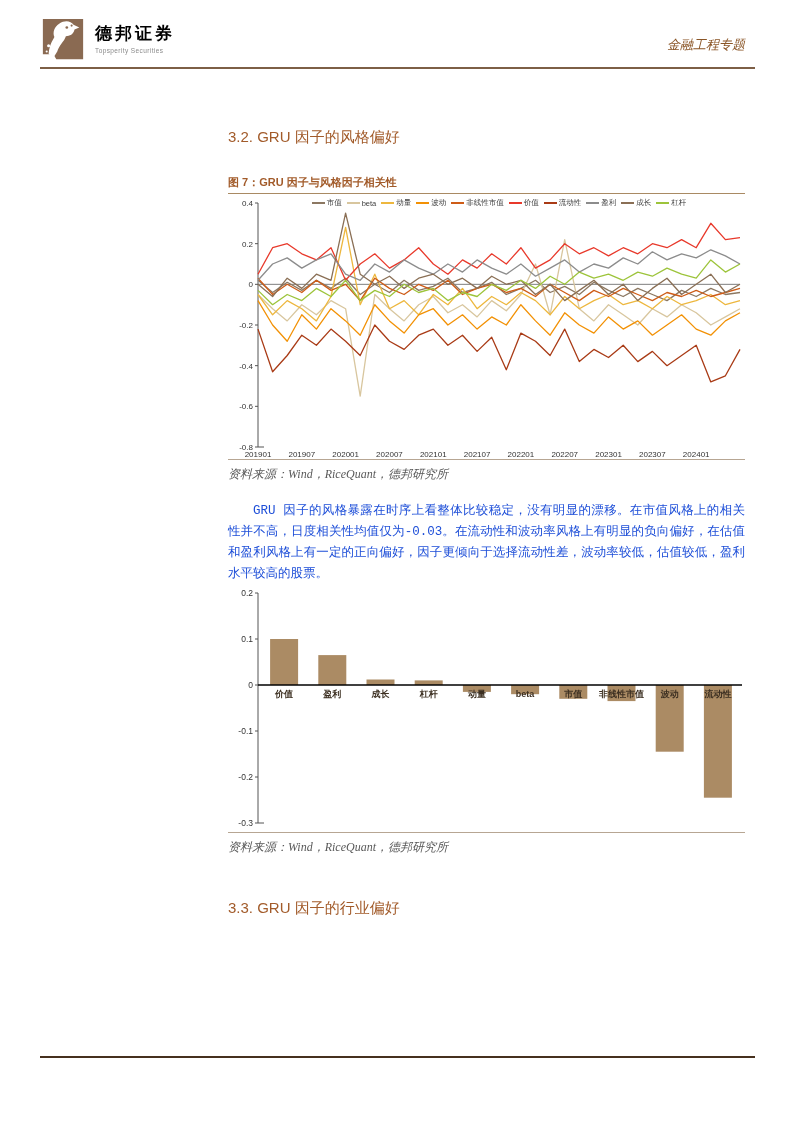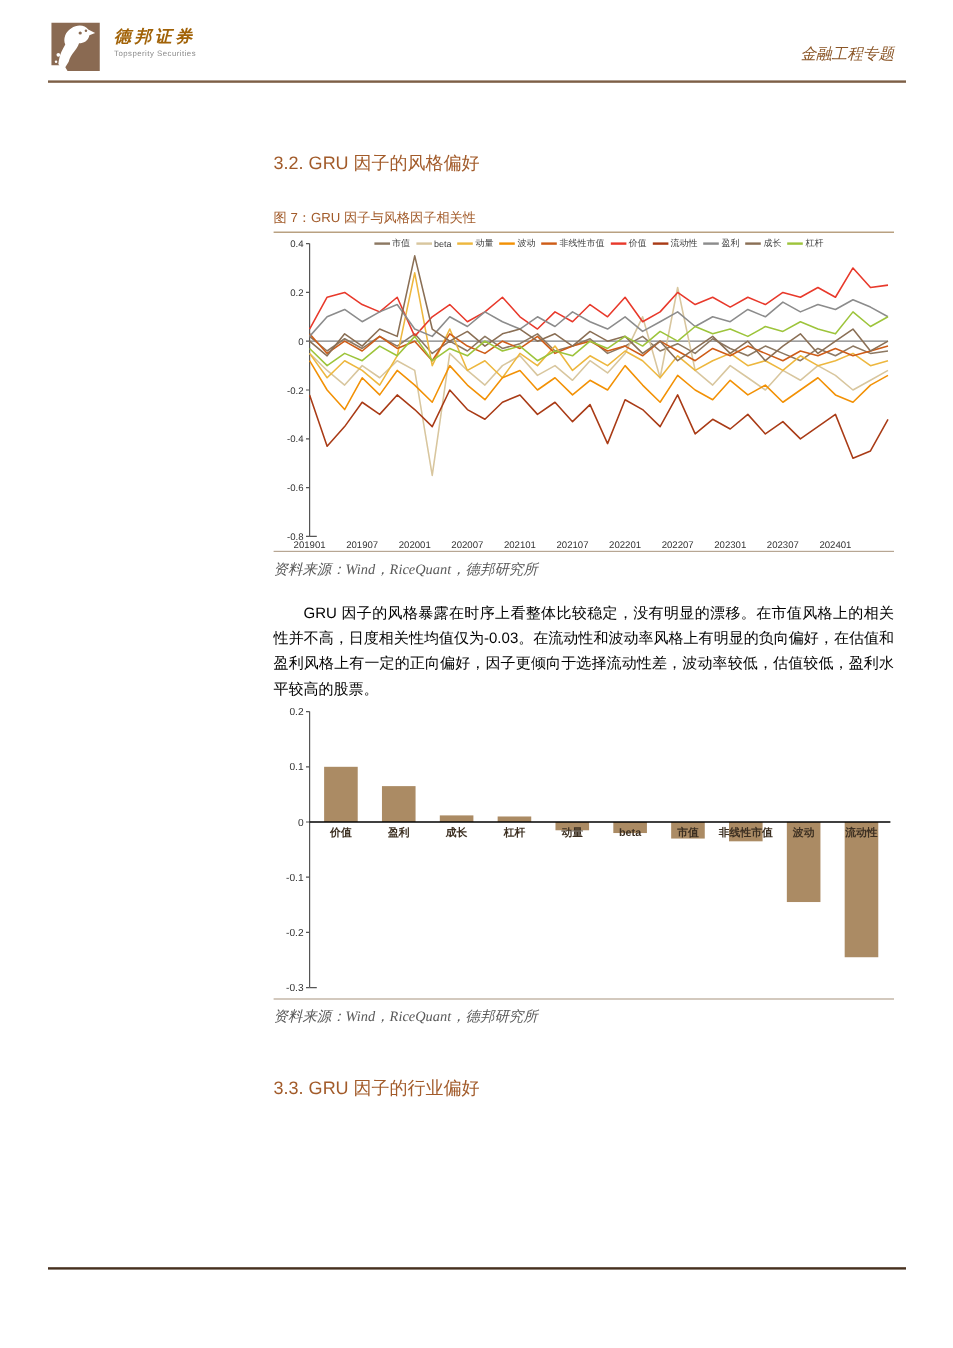--- a/index.html
+++ b/index.html
@@ -4,48 +4,48 @@
 <style>
   * { margin:0; padding:0; box-sizing:border-box; }
   html,body { width:794px; height:1123px; background:#ffffff; position:relative;
     font-family:"Liberation Sans", sans-serif; color:#1a1a1a; }
 
   
   .header { position:absolute; left:40px; top:16px; right:39px; }
   .brand-row { display:flex; align-items:flex-start; }
   .logo { width:46px; height:46px; flex:0 0 auto; }
   .brand-text { margin-left:9px; padding-top:6px; }
-  .brand-cn { font-size:14px; font-weight:bold; color:#a16207; letter-spacing:3px;font-style:italic; }
+  .brand-cn { font-size:17px; font-weight:bold; color:#000000; letter-spacing:3px; }
   .brand-en { font-size:6.5px; color:#8a8a8a; margin-top:2px; letter-spacing:0.4px; }
   .doc-type { position:absolute; right:10px; top:20px; font-size:13px; font-weight:normal;
     font-style:italic; font-family:"Liberation Serif", serif; color:#8a5526; }
   .header-rule { position:absolute; left:40px; right:39px; top:67px; height:2px;
     background:#7d5f46; }
 
   
   .content { position:absolute; left:228px; width:517px; top:69px; }
   h2 { font-size:15px; font-weight:normal; color:#a25b2a; line-height:20px; }
   .h32 { margin-top:58px; }
   .h33 { margin-top:42px; }
-  .fig-caption { font-size:11px; font-weight:normal; color:#a25b2a; line-height:14px;
+  .fig-caption { font-size:11px; font-weight:bold; color:#a25b2a; line-height:14px;
     padding-bottom:4px; border-bottom:1.5px solid #a98a63; }
   .cap7 { margin-top:28px; }
   .cap8 { margin-top:16px; }
   .chart-wrap { position:relative; border-bottom:1px solid #b7a693; }
   .chart7 { height:264px; margin-top:2px; }
   .chart8 { height:246px; margin-top:2px; }
   .legend { position:absolute; left:30px; width:482px; top:2px; display:flex;
     justify-content:center; align-items:center; gap:5px; flex-wrap:nowrap; }
   .legend-item { display:flex; align-items:center; gap:2px; }
   .legend-swatch { width:13px; height:2px; display:inline-block; }
   .legend-label { font-size:7.5px; color:#3d3d3d; white-space:nowrap; }
   .source { margin-top:6px; font-size:12px; color:#595959; font-style:italic;
     font-family:"Liberation Serif", serif; }
   p.body { margin-top:18px; font-size:12.5px; line-height:21px; text-align:justify;
-    text-indent:2em; font-family:Liberation Sans, sans-serif; color:#000000; }
+    text-indent:2em; font-family:Liberation Mono, monospace; color:#1d4ed8; }
   p.p2 { margin-top:16px; }
   svg text { font-family:"Liberation Sans", sans-serif; }
 
   
   .footer { position:absolute; left:40px; right:39px; top:1056px; }
   .footer-rule { height:2px; background:#46301e; }
   .footer-row { position:relative; margin-top:7px; height:16px; }
   .page-num { position:absolute; left:0; right:0; text-align:center; font-size:11px;
     color:#333; }
   .disclaimer { position:absolute; right:0; font-size:11.5px; font-weight:bold;

